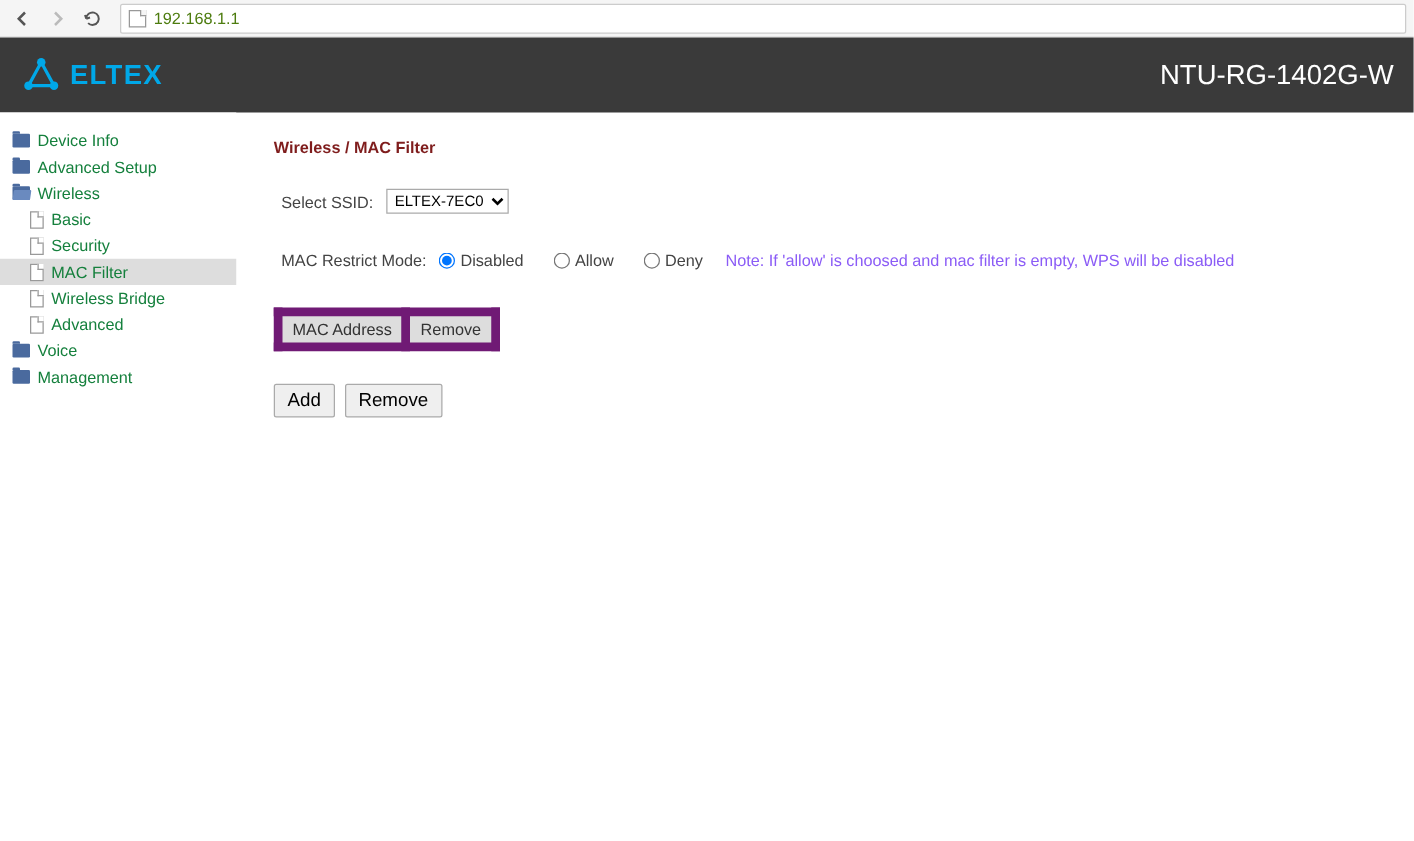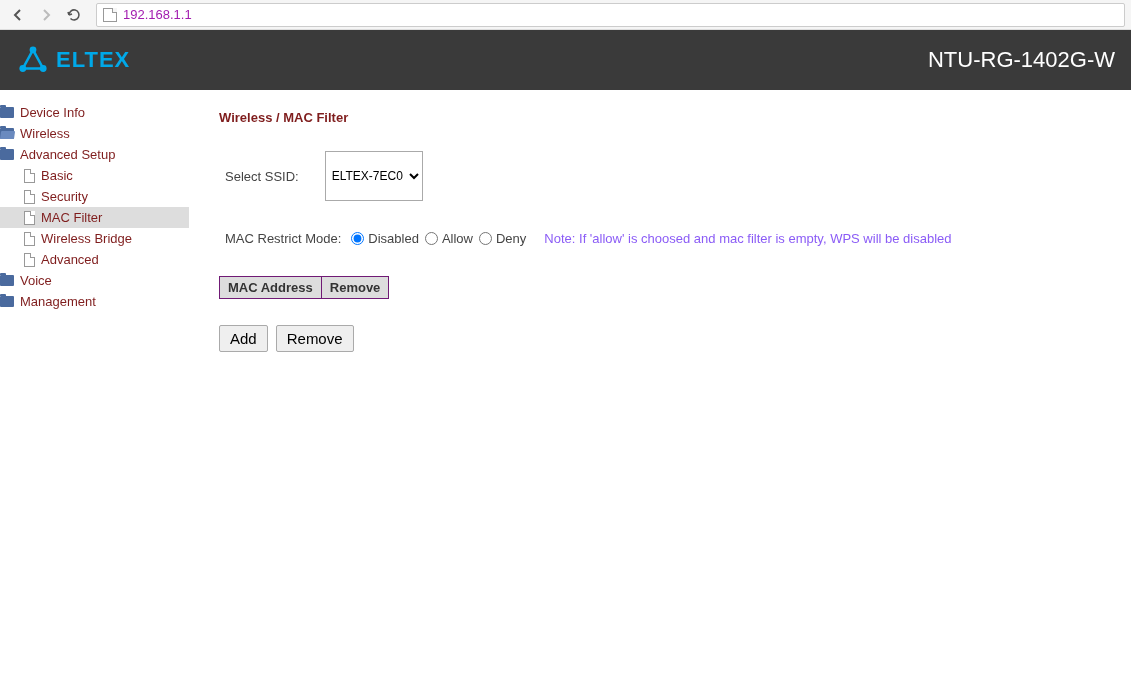--- a/index.html
+++ b/index.html
@@ -25,21 +25,21 @@
       flex: 1;
       height: 24px;
       background: #fff;
       border: 1px solid #ccc;
       border-radius: 2px;
       display: flex;
       align-items: center;
       padding: 0 6px;
       margin-left: 6px;
       gap: 6px;
-      color: #a21caf;
+      color: #4d7c0f;
     }
     .page-icon {
       width: 14px; height: 14px;
       border: 1px solid #999;
       position: relative;
     }
     .page-icon::after {
       content: '';
       position: absolute;
       top: -1px; right: -1px;
@@ -78,24 +78,24 @@
       min-height: calc(100vh - 90px);
     }
     .sidebar {
       width: 189px;
       background: #fff;
       padding-top: 12px;
     }
     .nav-item {
       display: flex;
       align-items: center;
-      padding: 3px 0;
+      padding: 3px 10px;
       cursor: pointer;
       gap: 6px;
-      color: #7f1d1d;
+      color: #15803d;
     }
     .nav-item.sub {
       padding-left: 24px;
     }
     .nav-item.selected {
       background: #ddd;
     }
     .folder-icon {
       width: 14px; height: 11px;
       background: #4a6a9e;
@@ -148,49 +148,48 @@
     .row {
       display: flex;
       align-items: center;
       gap: 10px;
       margin-bottom: 30px;
       color: #444;
       padding-left: 6px;
     }
     select {
       font-size: 12px;
-      padding: 16px 2px;
+      padding: 1px 2px;
       border: 1px solid #aaa;
       background: #fff;
-      margin-left: 16px;
     }
     .radio-group {
       display: flex;
       align-items: flex-start;
-      gap: 0;
+      gap: 18px;
     }
     .radio-group label {
       display: flex;
       align-items: center;
       gap: 4px;
       margin-right: 6px;
     }
     .note {
       color: #8b5cf6;
       margin-left: 2px;
     }
     table.mac {
       border-collapse: collapse;
       margin: 16px 0 26px 0;
     }
     table.mac th {
       background: #ddd;
-      border: 1px solid #701a75;
+      border: 7px solid #701a75;
       padding: 3px 8px;
-      font-weight: bold;
+      font-weight: normal;
       color: #333;
     }
     .btns { display: flex; gap: 8px; }
     button {
       background: #efefef;
       border: 1px solid #aaa;
       padding: 4px 10px;
       font-size: 15px;
       cursor: pointer;
       border-radius: 2px;
@@ -234,26 +233,26 @@
   <div class="model">NTU-RG-1402G-W</div>
 </div>
 
 <div class="content">
   <div class="sidebar">
     <div class="nav-item">
       <span class="folder-icon"></span>
       <span>Device Info</span>
     </div>
     <div class="nav-item">
+      <span class="folder-icon"></span>
+      <span>Advanced Setup</span>
+    </div>
+    <div class="nav-item">
       <span class="folder-icon open"></span>
       <span>Wireless</span>
-    </div>
-    <div class="nav-item">
-      <span class="folder-icon"></span>
-      <span>Advanced Setup</span>
     </div>
     <div class="nav-item sub">
       <span class="file-icon"></span>
       <span>Basic</span>
     </div>
     <div class="nav-item sub">
       <span class="file-icon"></span>
       <span>Security</span>
     </div>
     <div class="nav-item sub selected">

